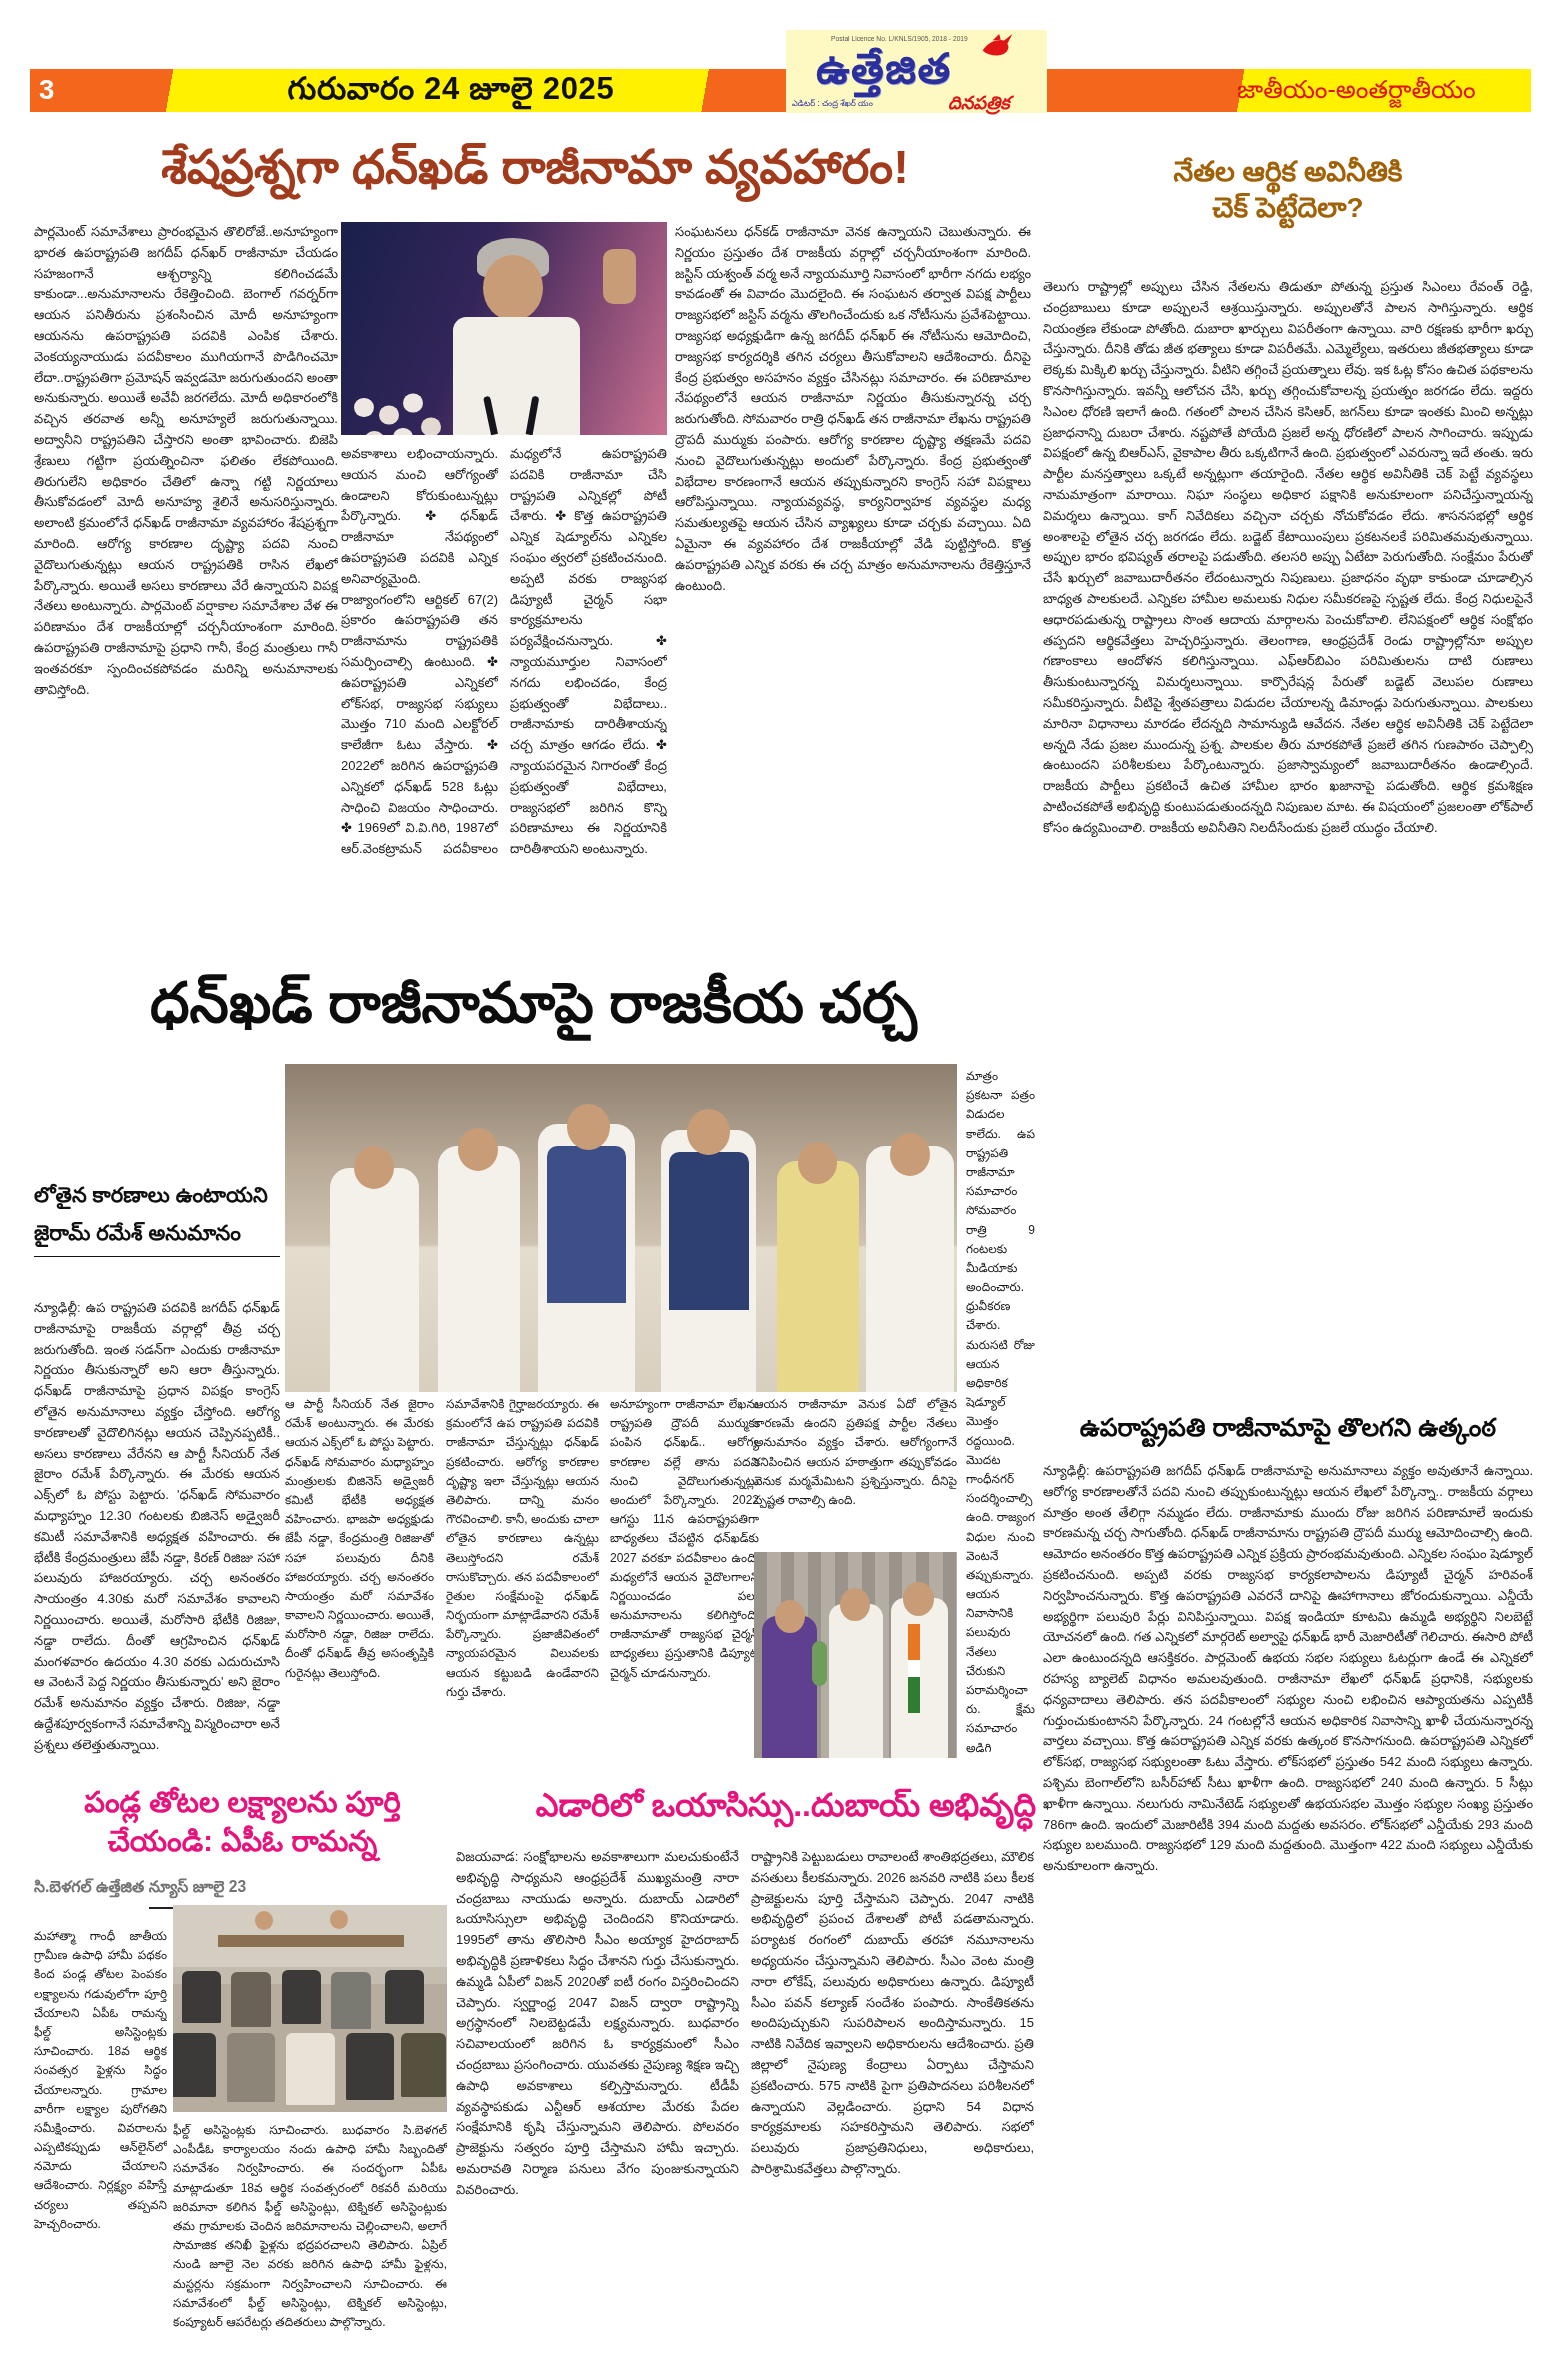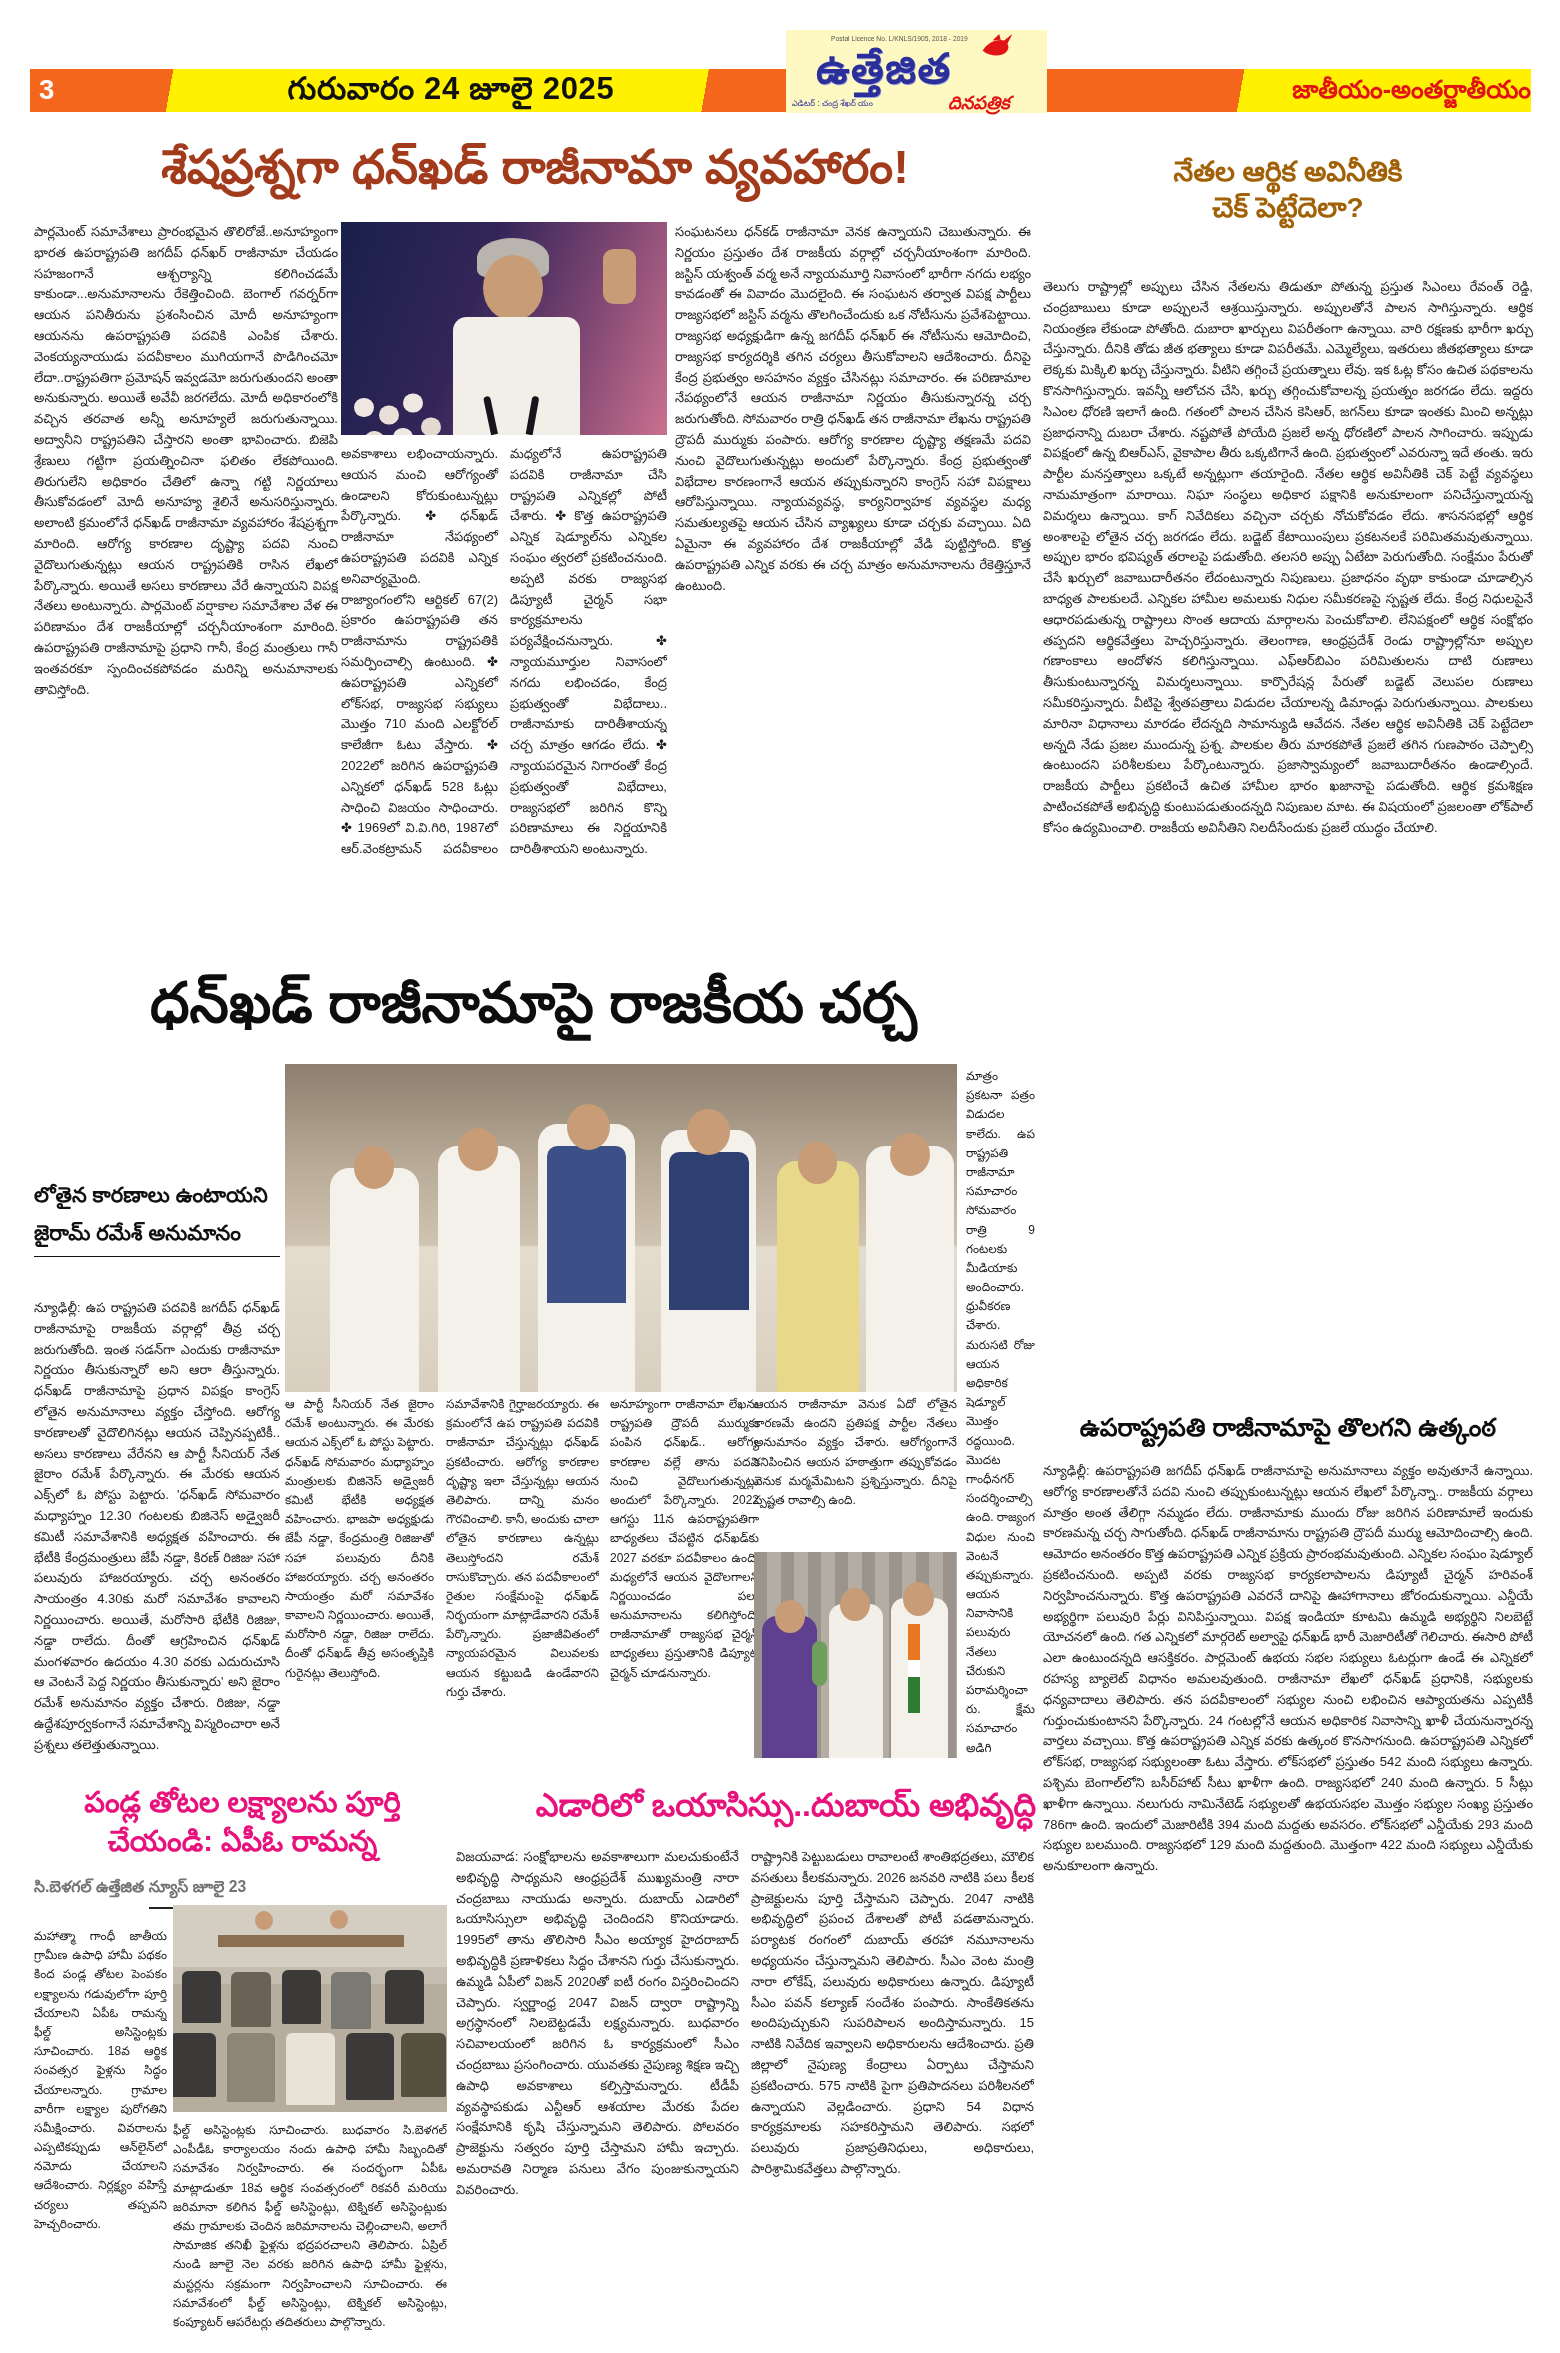--- a/index.html
+++ b/index.html
@@ -4,21 +4,21 @@
 <style>
   html,body{margin:0;padding:0;background:#ffffff;}
   #page{position:relative;width:1561px;height:2354px;background:#ffffff;overflow:hidden;
         font-family:"Liberation Sans","DejaVu Sans",sans-serif;}
   .abs{position:absolute;}
   
   #hdr-bar{left:30px;top:69px;width:1501px;height:43px;
     background:linear-gradient(100deg,#f4661b 0 9.5%,#fff100 9.5% 45%,#f4661b 45% 80.5%,#fff100 80.5% 100%);}
   #hdr-page-no{left:39px;top:74px;color:#ffffff;font-size:27.6px;font-weight:bold;}
   #hdr-date{left:190px;top:71px;width:522px;text-align:center;color:#111;font-size:31px;font-weight:bold;letter-spacing:0.7px;}
-  #hdr-section{left:1237px;top:75px;width:294px;text-align:right;color:#e01414;font-size:25px;font-weight:bold;}
+  #hdr-section{left:1237px;top:75px;width:294px;text-align:left;color:#e01414;font-size:25px;font-weight:normal;}
   #logo-box{left:786px;top:30px;width:261px;height:83px;background:#fef9c3;}
   #logo-postal{left:45px;top:4.5px;font-size:6.7px;color:#555;}
   #logo-title{left:30px;top:15px;font-size:42px;font-weight:bold;color:#2b2f9b;font-family:"Liberation Serif","DejaVu Serif",serif;letter-spacing:1.5px;text-shadow:0.7px 0.7px 0 #9aa0d8;}
   #logo-bird{left:195px;top:1.5px;width:33px;height:27px;}
   #logo-editor{left:6px;top:69px;font-size:8.2px;color:#2b2f9b;}
   #logo-tagline{left:162px;top:63px;font-size:18px;font-weight:bold;color:#e01414;font-style:italic;}
   
   .headline{font-weight:bold;text-align:center;}
   #lead-headline{left:34px;top:123px;width:1002px;height:88px;font-size:47px;line-height:88px;color:#a23a1c;}
   #right-headline{left:1043px;top:154px;width:490px;font-size:28px;line-height:1.3;color:#a16207;}

